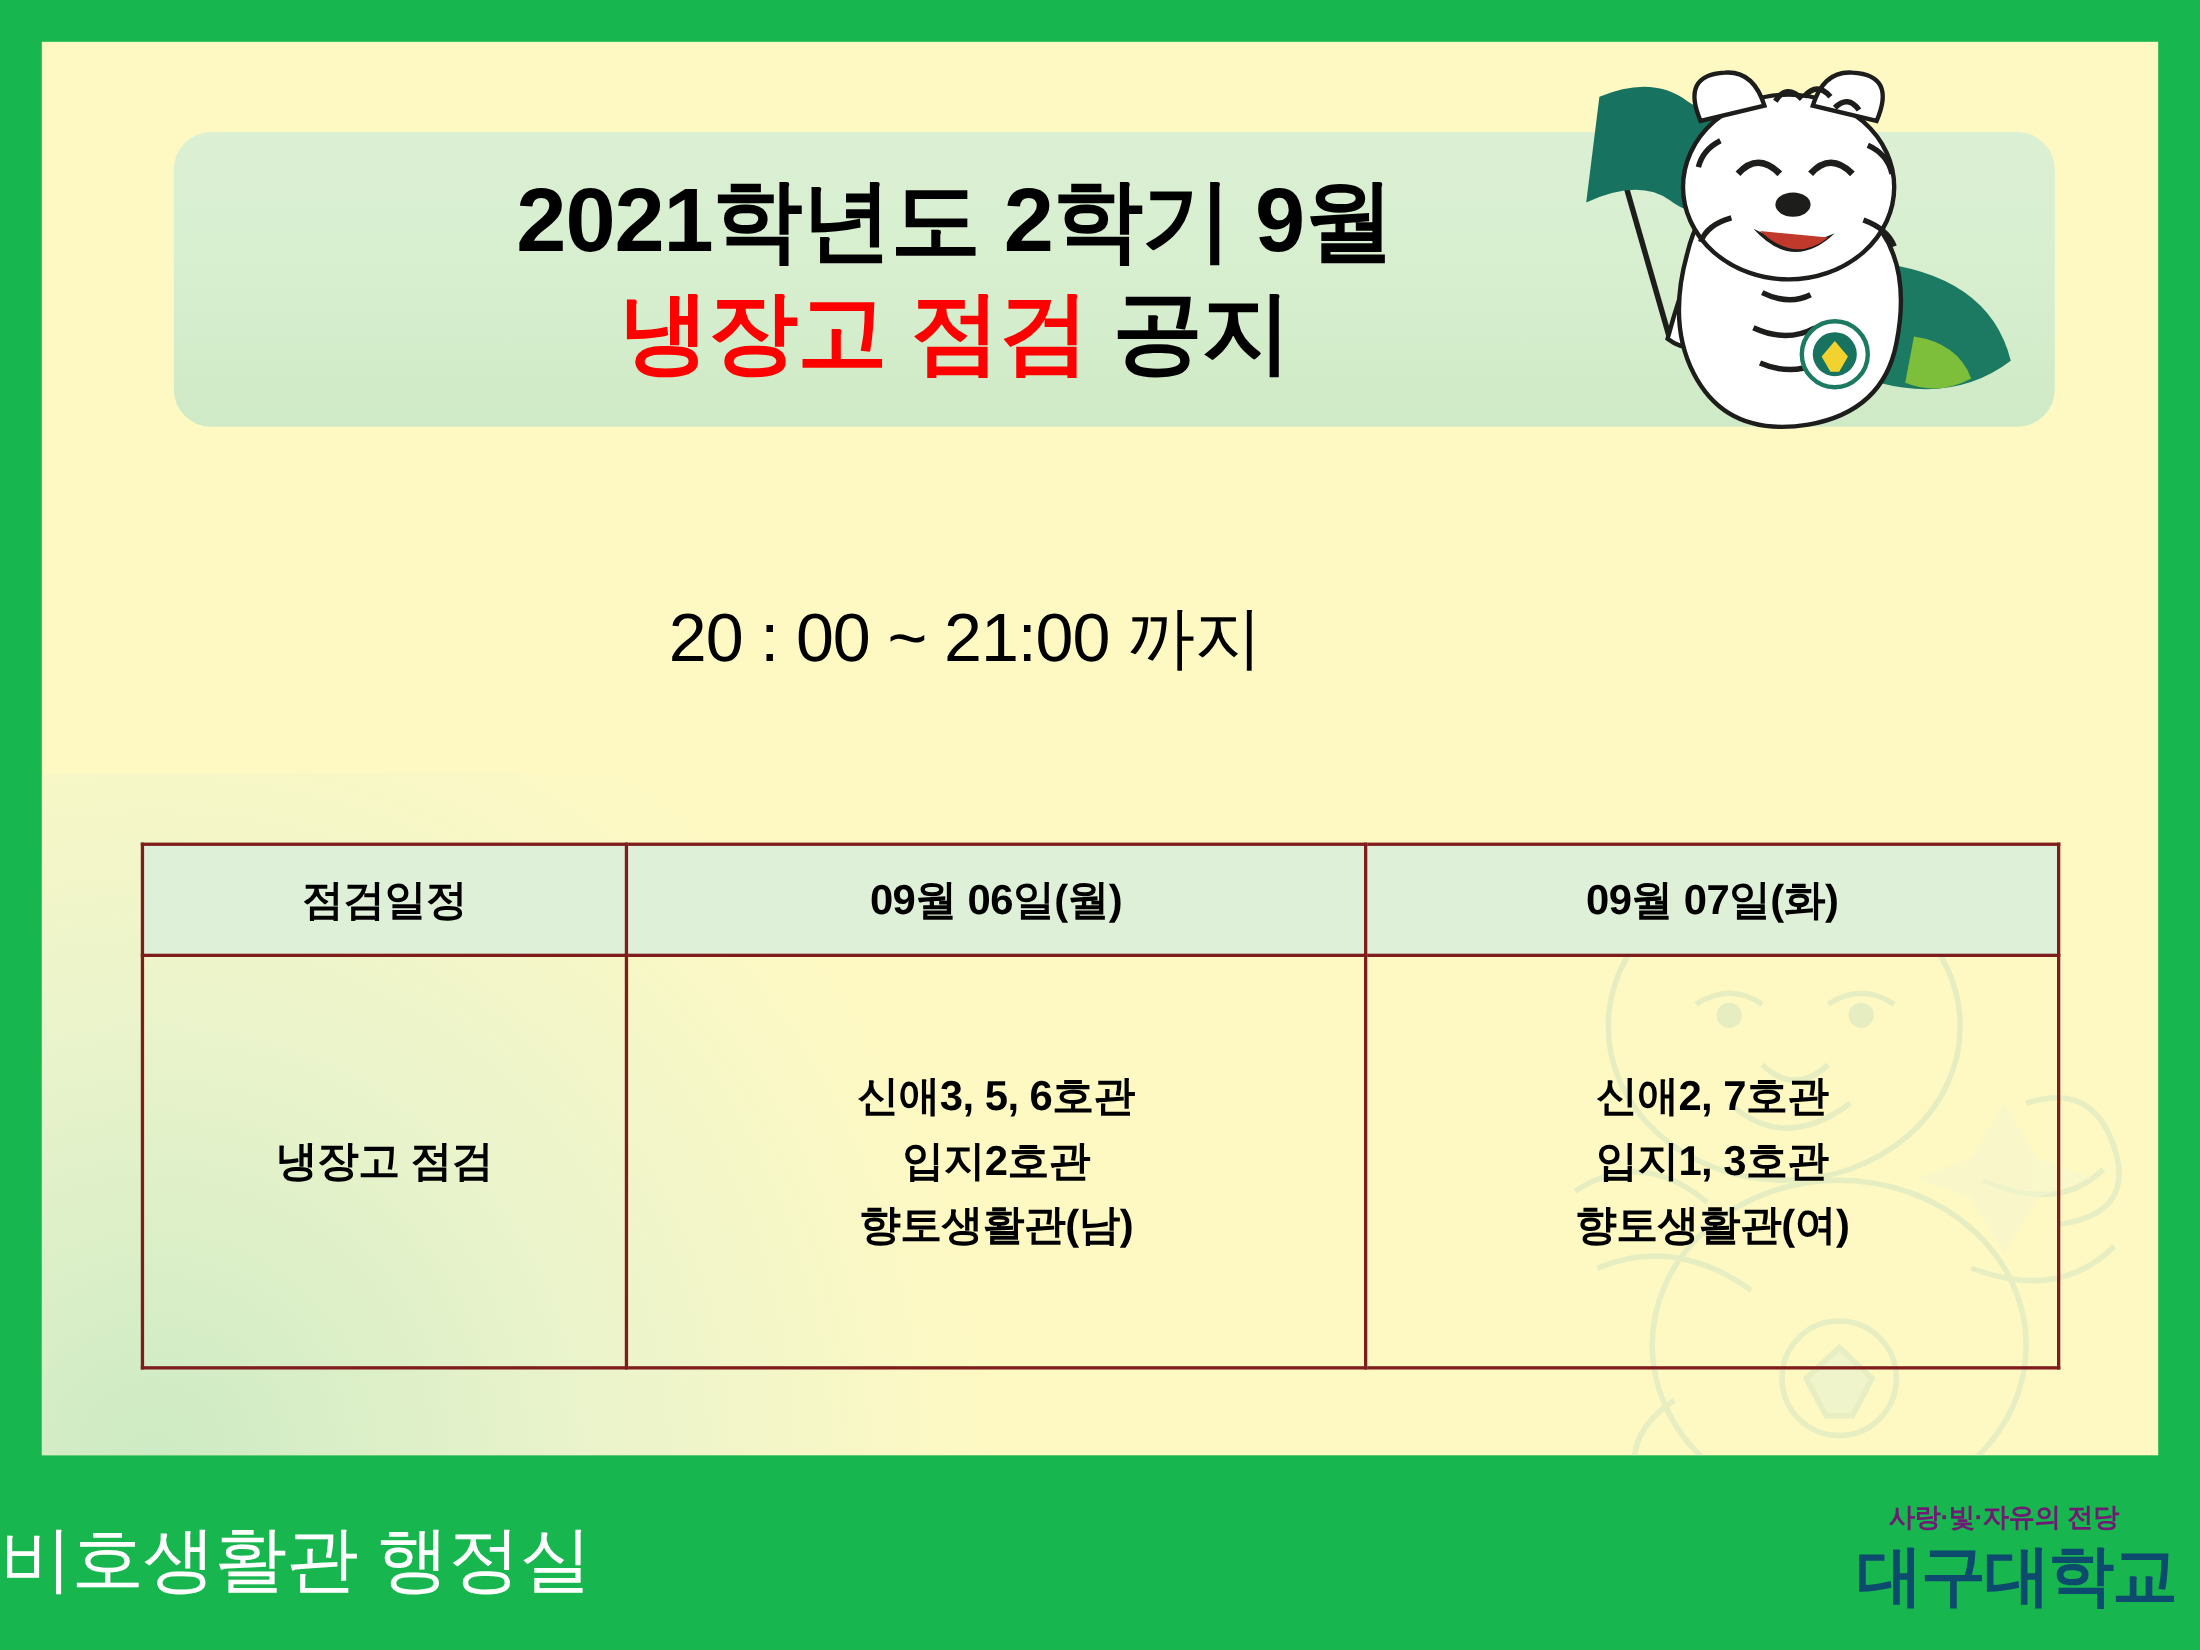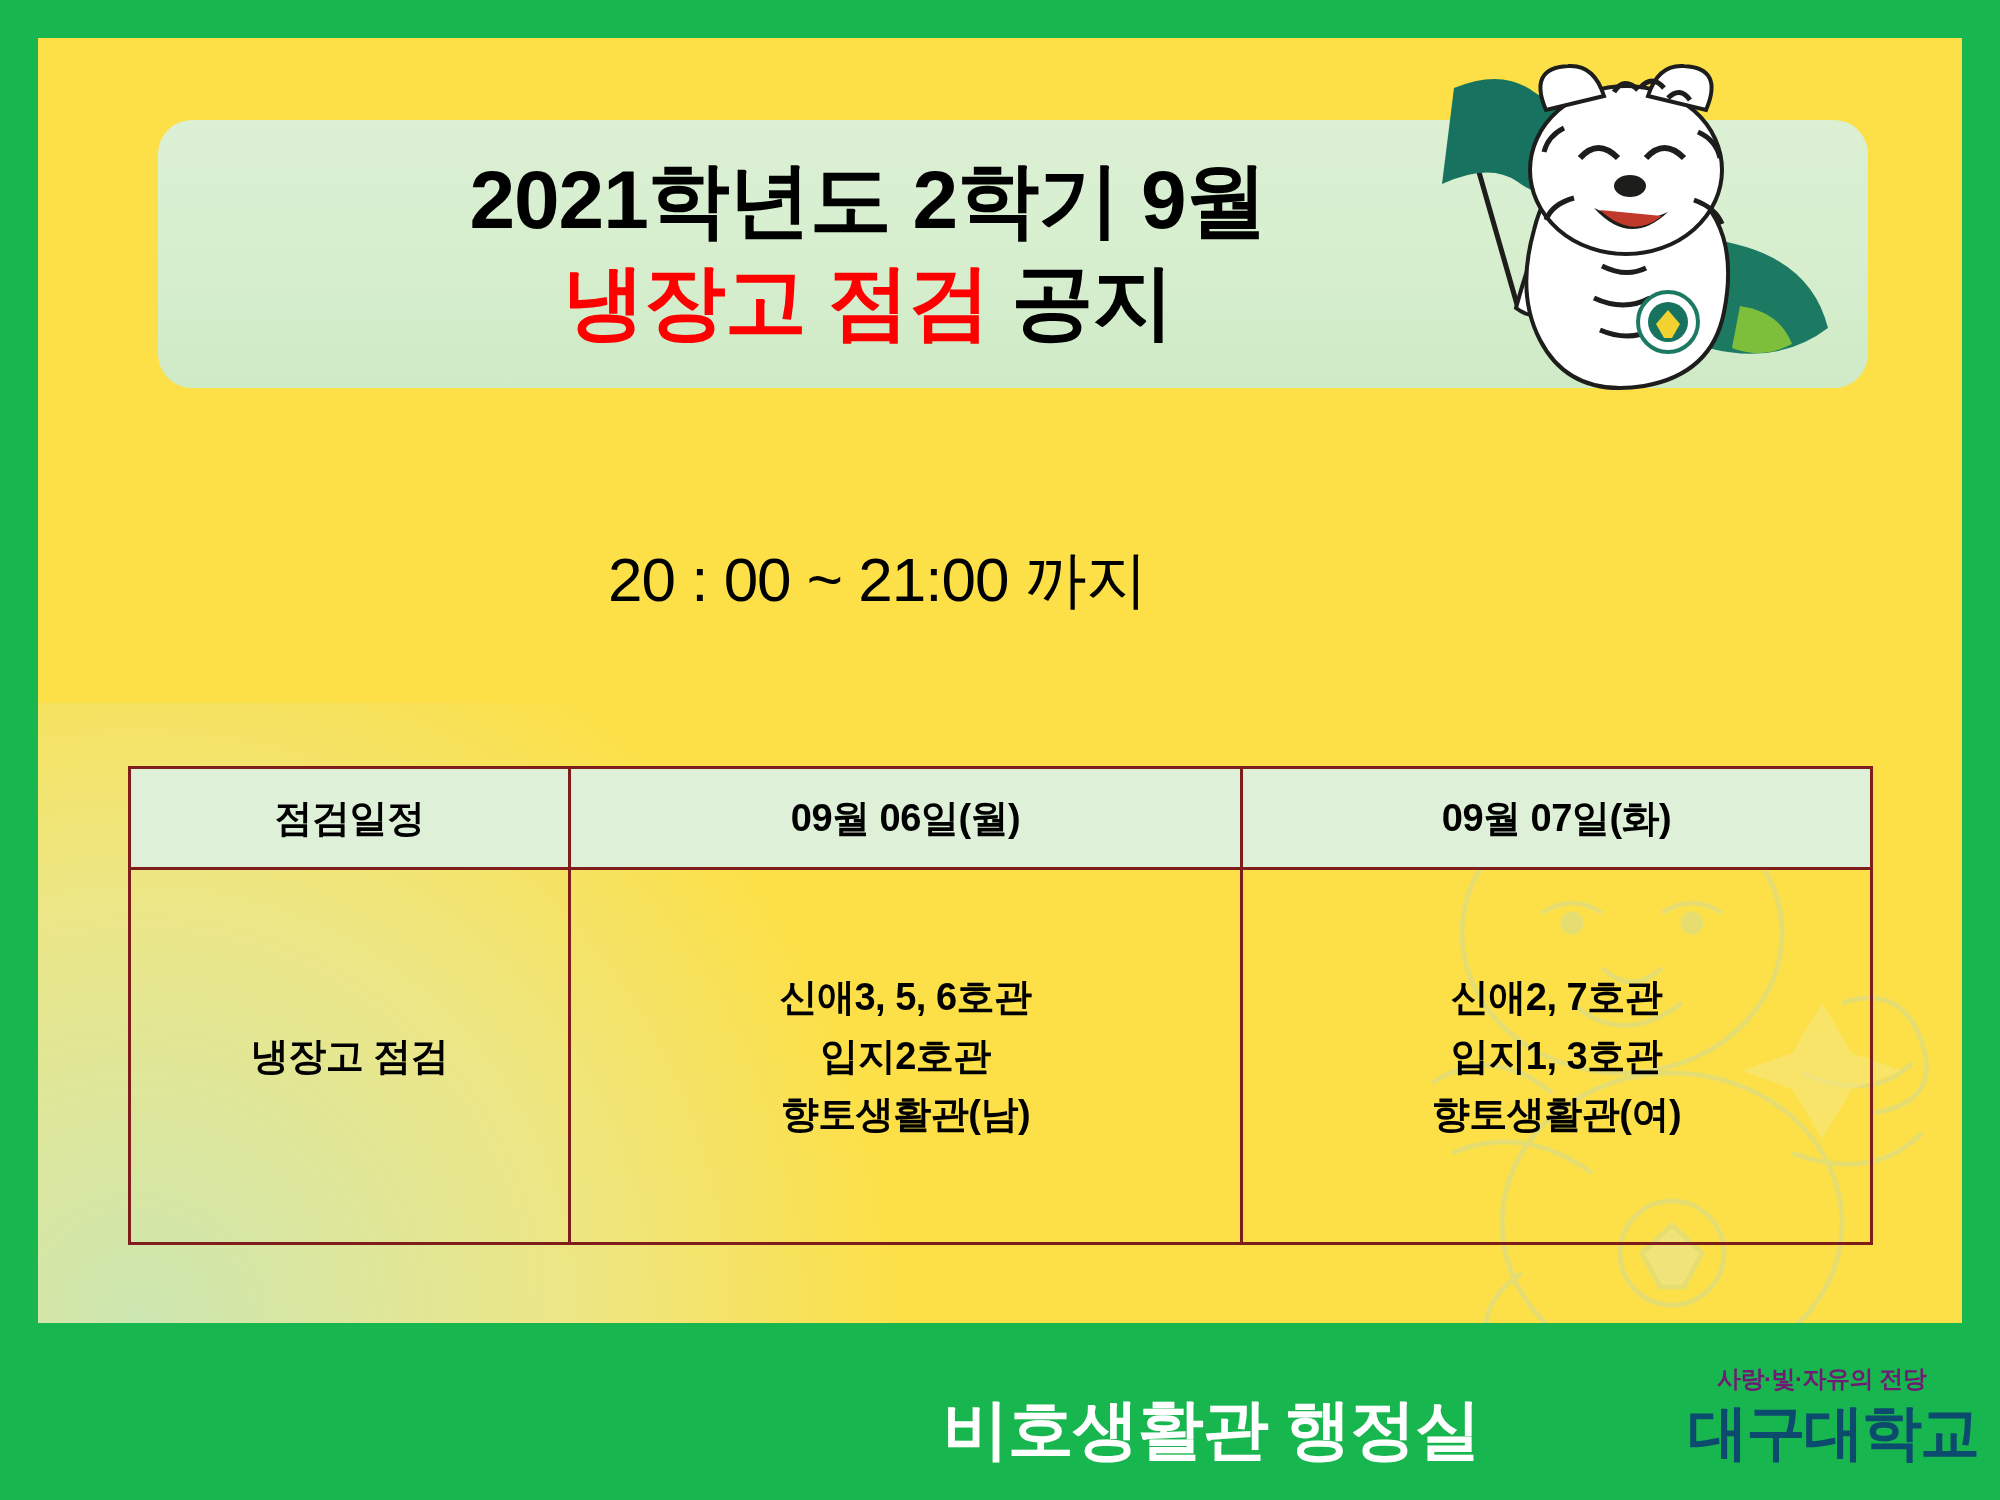--- a/index.html
+++ b/index.html
@@ -22,21 +22,21 @@
     box-sizing: border-box;
   }
 
   
   .panel {
     position: absolute;
     left: 38px;
     top: 38px;
     width: 1924px;
     height: 1285px;
-    background: #fde047;
+    background: #fef9c3;
     overflow: hidden;
   }
 
   
   .watermark {
     position: absolute;
     right: -30px;
     bottom: -70px;
     width: 620px;
     height: 640px;
@@ -170,27 +170,26 @@
     left: 0;
     top: 1323px;
     width: 2000px;
     height: 177px;
   }
   .footer-title {
     position: absolute;
     left: 0;
     top: 50px;
     width: 1480px;
-    text-align: right;
+    text-align: left;
     font-size: 66px;
-    font-weight: bold;
+    font-weight: normal;
     color: #ffffff;
     letter-spacing: -1px;
     white-space: nowrap;
-    margin-top: 12px;
   }
   .univ-logo {
     position: absolute;
     left: 1560px;
     top: 32px;
     width: 120px;
     height: 120px;
   }
   .univ-logo svg { display: block; width: 100%; height: 100%; }
   .univ-tag {

